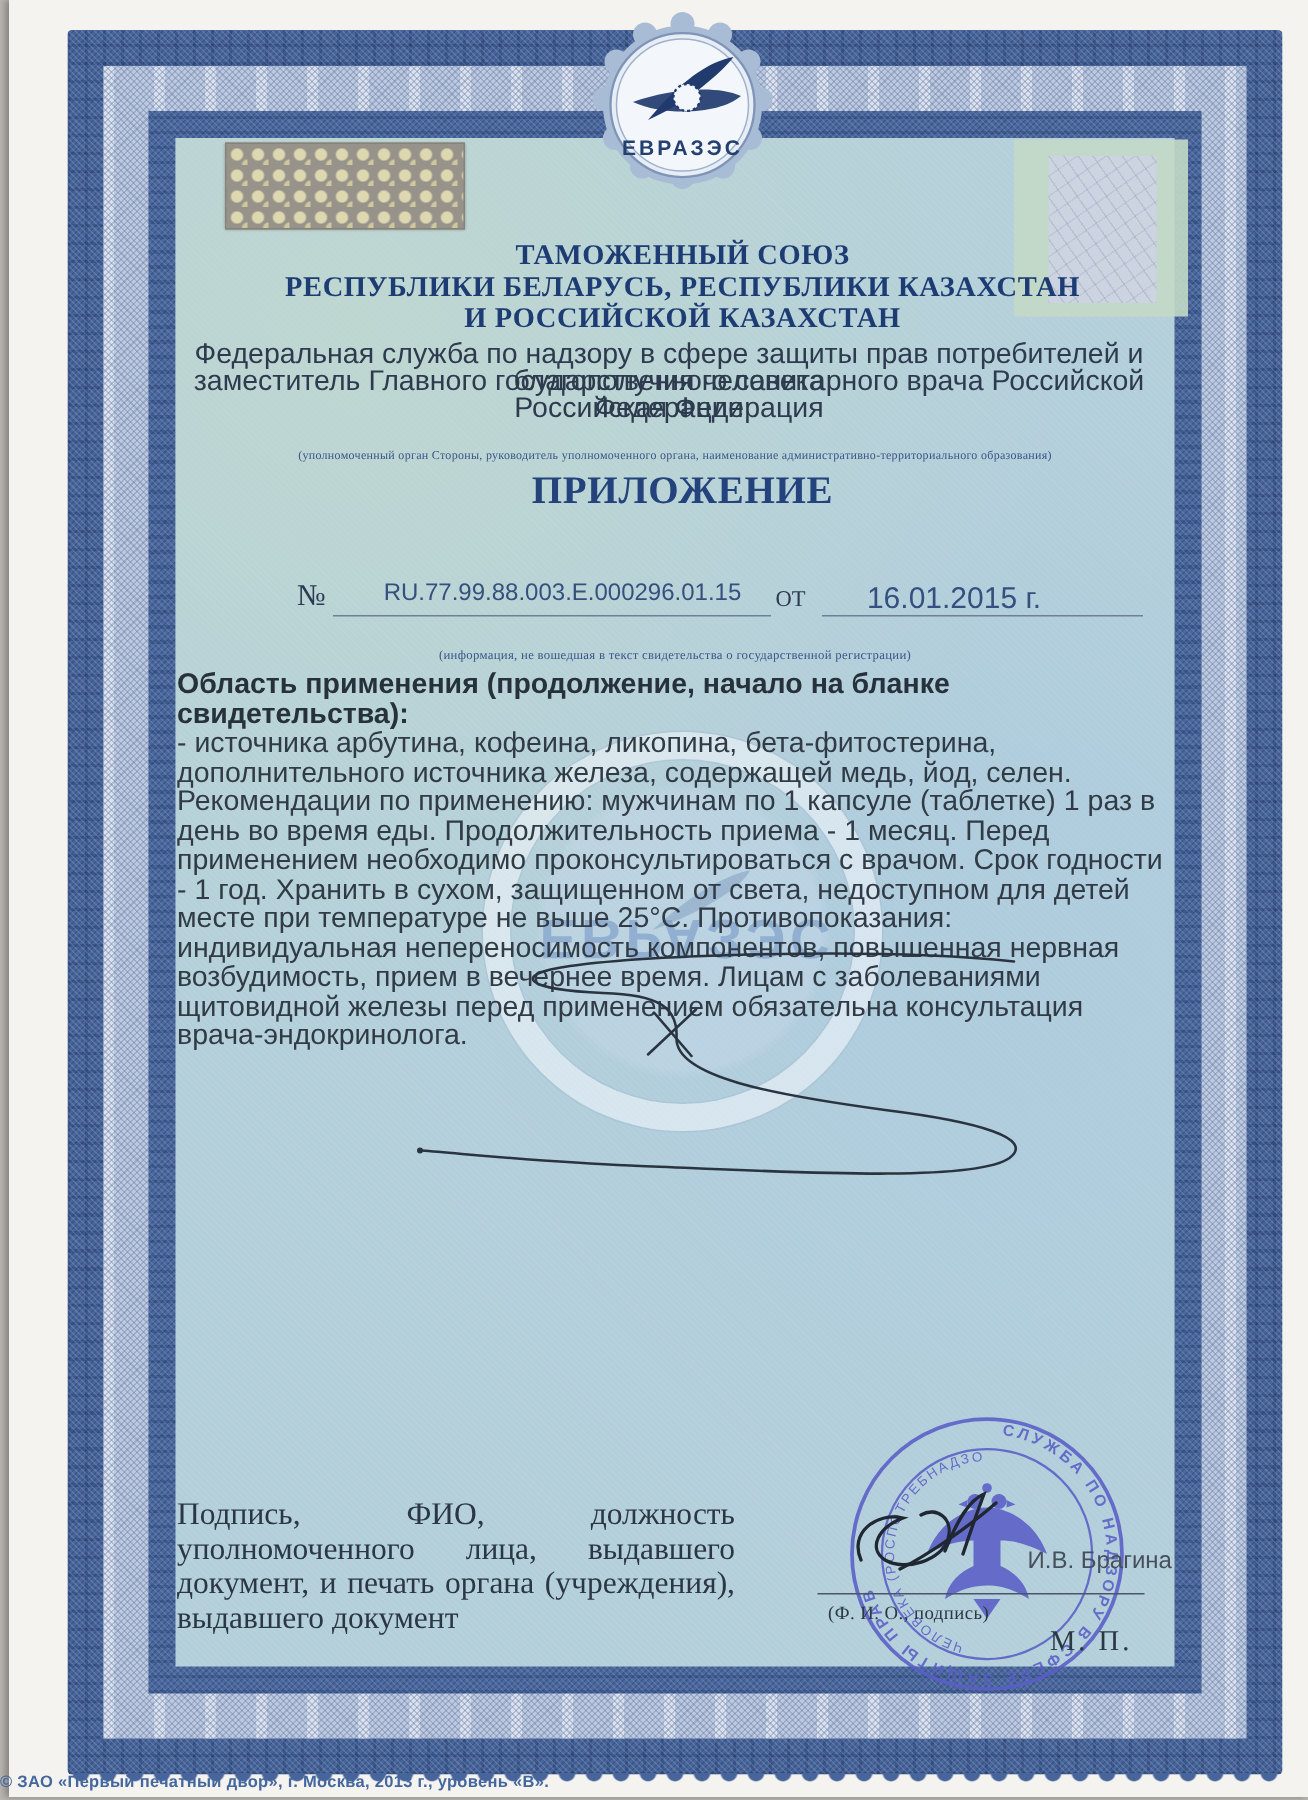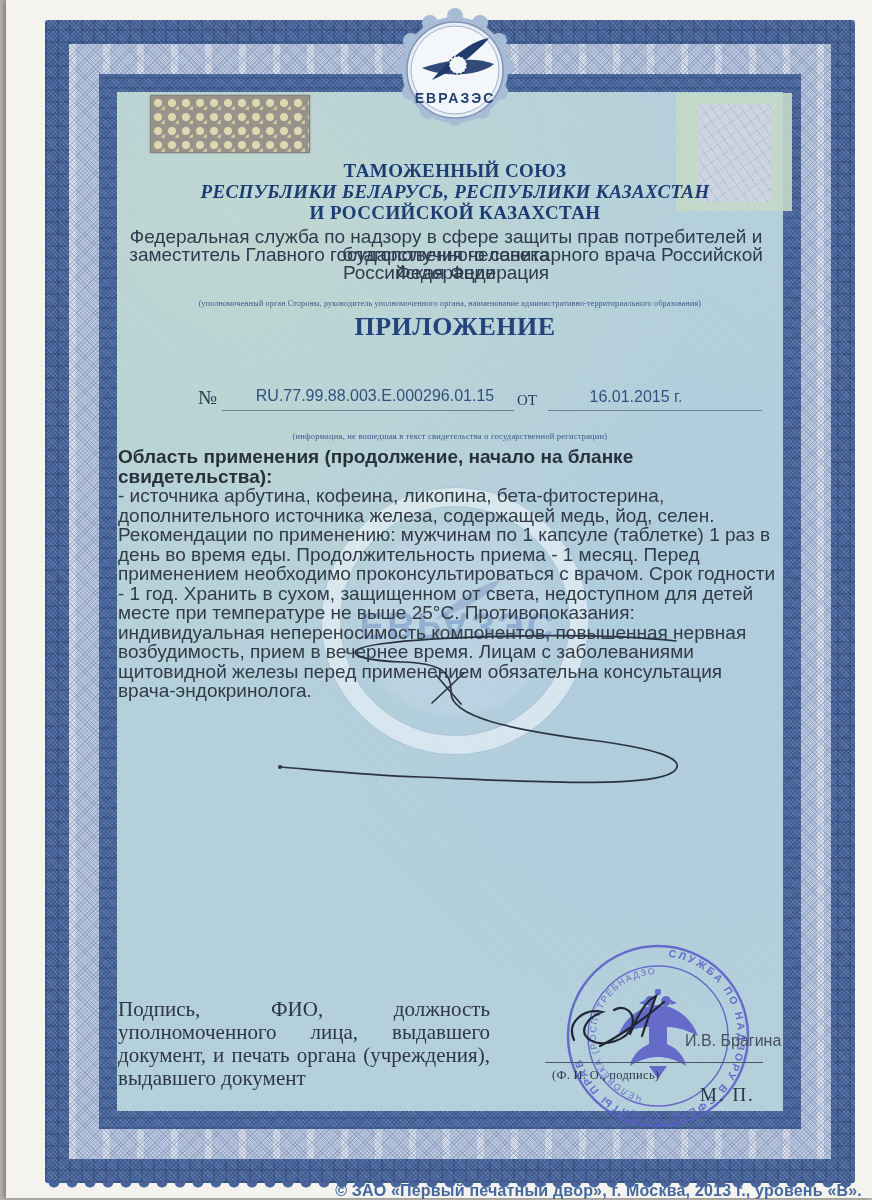--- a/index.html
+++ b/index.html
@@ -70,23 +70,23 @@
         box-shadow:0 0 0 1px rgba(160,185,210,.4), inset 0 0 0 1px rgba(160,185,210,.4);
         background:radial-gradient(closest-side, rgba(206,220,238,.32) 0 80%, transparent 86%);}
   .wm-text{position:absolute;left:336px;top:604px;width:244px;text-align:center;
         font-family:"Liberation Sans",sans-serif;font-weight:bold;font-size:37px;
         letter-spacing:3px;color:rgba(118,152,198,.60);transform:scaleY(-1);}
   
   .sign-caption{font-size:21px;line-height:23px;color:#2c3744;text-align:justify;}
   .sig-name{font-family:"Liberation Sans",sans-serif;font-size:16px;color:#46505c;}
   .fio{font-size:12.5px;color:#2c3744;letter-spacing:.3px;}
   .mp{font-size:19px;color:#2c3744;letter-spacing:2px;}
-  .footer{position:absolute;left:0;top:1182px;width:862px;text-align:right;
+  .footer{position:absolute;left:0;top:1182px;width:862px;text-align:left;
         font-family:"Liberation Sans",sans-serif;font-weight:bold;
-        font-size:16px;color:#44679e;letter-spacing:.2px;}
+        font-size:11px;color:#44679e;letter-spacing:.2px;}
   svg{position:absolute;overflow:visible;}
 </style>
 </head>
 <body>
 
 <div class="stage">
   <div class="paper"></div>
 
   <div class="frame">
     <div class="band-light">
@@ -123,33 +123,33 @@
     </g>
     <g fill="#223b6e">
       <path d="M97 30 C80 33 62 46 40 72 C58 64 72 54 82 45 C88 40 94 34 97 30 Z"></path>
       <path d="M30 60 C52 52 84 48 102 56 C88 68 52 70 30 60 Z" opacity=".92"></path>
     </g>
     <circle cx="66" cy="57" r="9" fill="#f3f6fa" stroke="#223b6e" stroke-width="1.5" stroke-dasharray="2 2"></circle>
     <text x="63" y="95" text-anchor="middle" font-family="Liberation Sans, sans-serif" font-size="14" font-weight="bold" letter-spacing="2" fill="#23406f">ЕВРАЗЭС</text>
   </svg>
 
   <div class="abs ctr hdr-b" style="left:130px;top:160px;width:650px;">ТАМОЖЕННЫЙ СОЮЗ</div>
-  <div class="abs ctr hdr-b" style="left:130px;top:181px;width:650px;font-style:italic;">РЕСПУБЛИКИ БЕЛАРУСЬ, РЕСПУБЛИКИ КАЗАХСТАН</div>
+  <div class="abs ctr hdr-b" style="left:130px;top:181px;width:650px;">РЕСПУБЛИКИ БЕЛАРУСЬ, РЕСПУБЛИКИ КАЗАХСТАН</div>
   <div class="abs ctr hdr-b" style="left:130px;top:202px;width:650px;">И РОССИЙСКОЙ КАЗАХСТАН</div>
   <div class="abs ctr hdr-s sans" style="left:112px;top:228px;width:668px;">Федеральная служба по надзору в сфере защиты прав потребителей и благополучия человека</div>
   <div class="abs ctr hdr-s sans" style="left:112px;top:264px;width:668px;">Российская Федерация</div>
   <div class="abs ctr hdr-s sans" style="left:112px;top:246px;width:668px;">заместитель Главного государственного санитарного врача Российской Федерации</div>
   <div class="abs ctr tiny" style="left:140px;top:299px;width:620px;">(уполномоченный орган Стороны, руководитель уполномоченного органа, наименование административно-территориального образования)</div>
 
   <div class="abs ctr title-l" style="left:130px;top:313px;width:650px;">ПРИЛОЖЕНИЕ</div>
 
   <div class="abs" style="left:198px;top:386px;font-size:20px;color:#2c3a52;">№</div>
   <div class="abs ctr sans" style="left:230px;top:387px;width:290px;font-size:16px;color:#35507e;">RU.77.99.88.003.Е.000296.01.15</div>
   <div class="abs" style="left:517px;top:392px;font-size:15px;color:#2c3a52;">ОТ</div>
-  <div class="abs ctr sans" style="left:556px;top:388px;width:160px;font-size:16px;color:#35507e;">16.01.2015 г.</div>
+  <div class="abs ctr sans" style="left:556px;top:388px;width:160px;font-size:20px;color:#35507e;">16.01.2015 г.</div>
   <div class="rule" style="left:222px;top:410px;width:292px;"></div>
   <div class="rule" style="left:548px;top:410px;width:214px;"></div>
   <div class="abs ctr tiny" style="left:190px;top:431px;width:520px;font-size:8.5px;">(информация, не вошедшая в текст свидетельства о государственной регистрации)</div>
 
   <div class="wm-ring"></div>
   <svg style="left:420px;top:575px;" width="90" height="50" viewBox="0 0 90 50">
     <path d="M80 5 C60 10 40 22 15 45 C40 36 60 25 72 15 C76 11 79 8 80 5 Z" fill="rgba(90,120,170,.30)"></path>
   </svg>
   <div class="wm-text">ЕВРАЗЭС</div>
 

